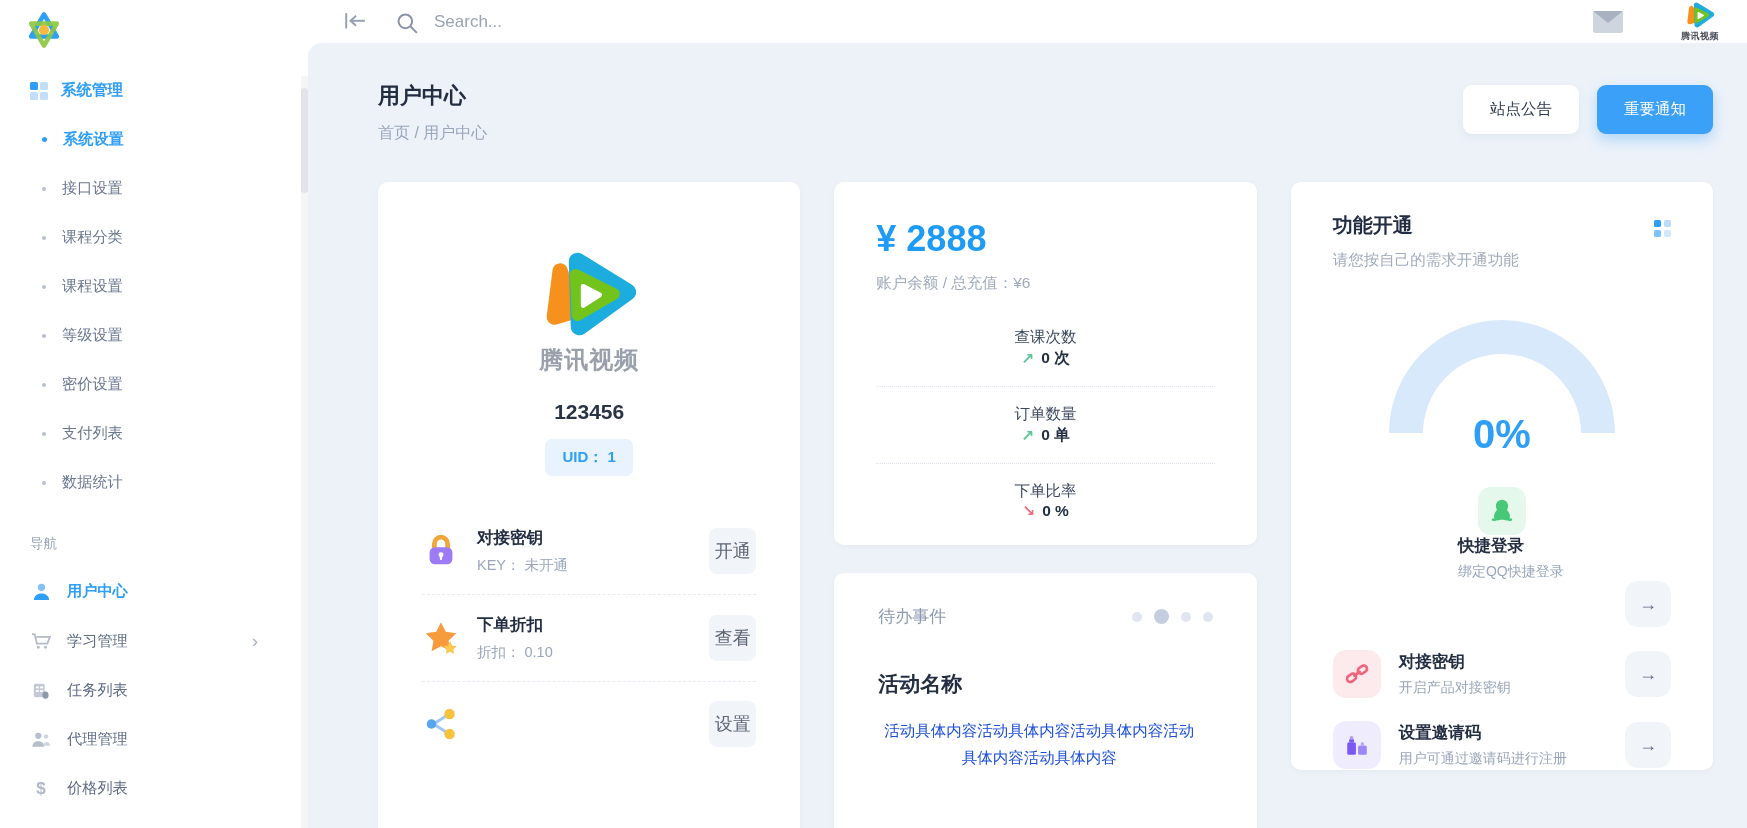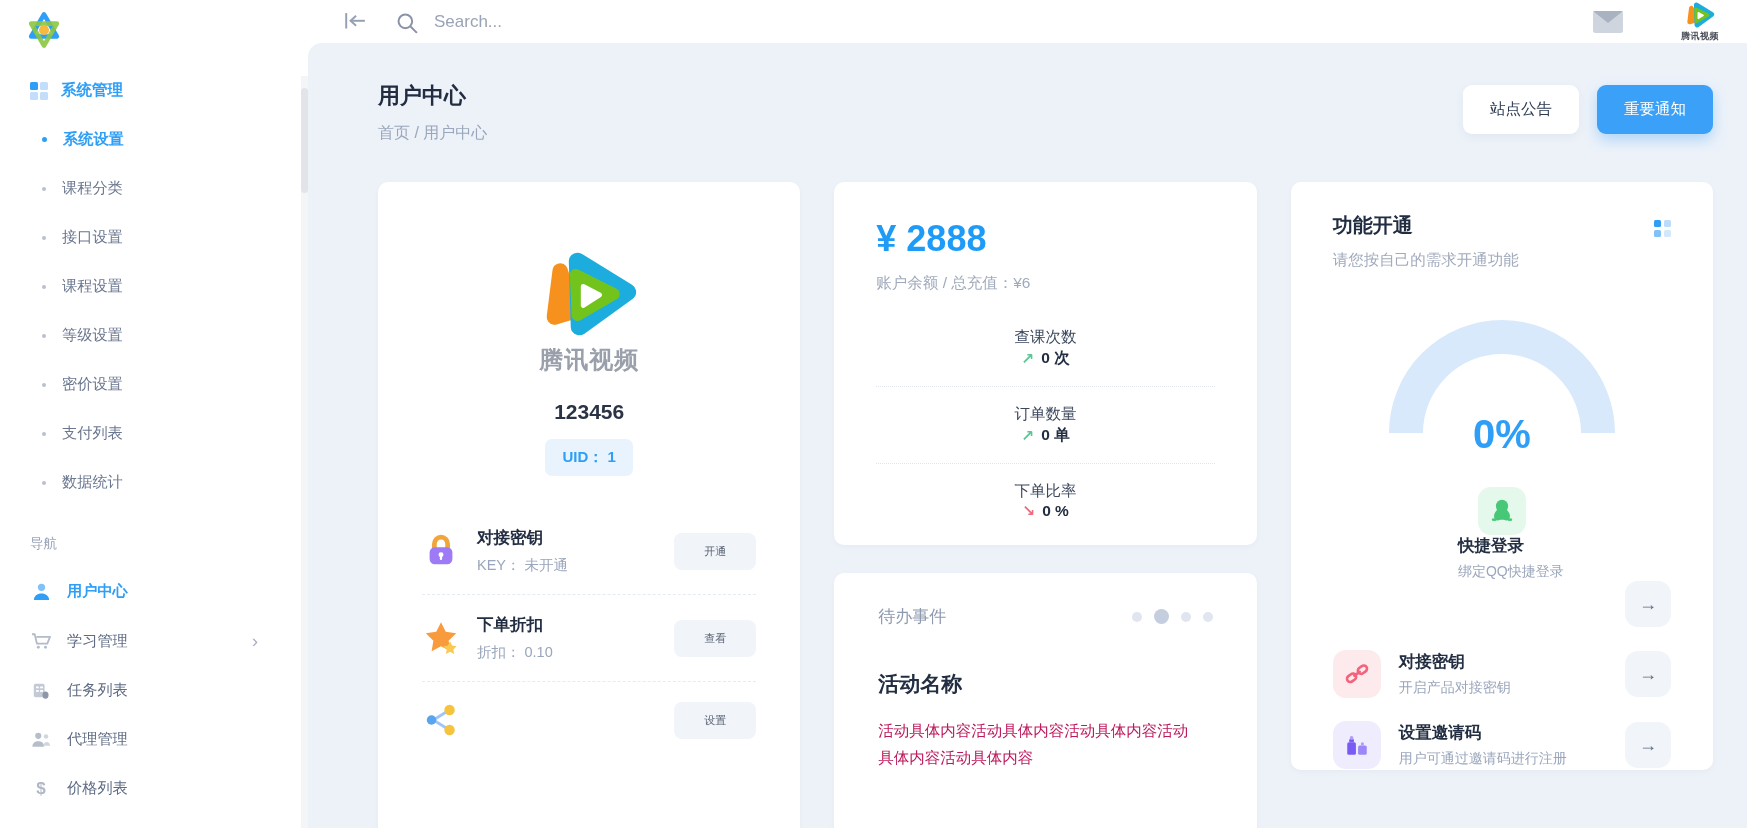--- a/index.html
+++ b/index.html
@@ -62,21 +62,21 @@
   .p-username { text-align:center; font-size:21px; font-weight:bold; color:#2b3346; margin-top:24px; }
   .p-uid-wrap { text-align:center; margin-top:15px; }
   .p-uid { display:inline-block; background:#e8f3fd; color:#2e9ef6; font-weight:bold; font-size:15px; padding:9px 17px; border-radius:7px; }
   .p-items { margin-top:32px; }
   .p-item { display:flex; align-items:center; padding:19px 0; }
   .p-item + .p-item { border-top:1px dashed #e6ebf3; }
   .p-item svg { width:38px; height:38px; flex-shrink:0; }
   .p-item .txt { margin-left:17px; }
   .p-item .ti { font-size:16.5px; font-weight:bold; color:#232e42; }
   .p-item .su { font-size:14.5px; color:#9aa6bb; margin-top:7px; }
-  .pill-btn { margin-left:auto; background:#f1f4f9; border:none; cursor:pointer; color:#5c6575; font-size:11px; font-family:inherit; padding:11px 0; width:82px; text-align:center; border-radius:8px; }
+  .pill-btn { margin-left:auto; background:#f1f4f9; border:none; cursor:pointer; color:#5c6575; font-size:18px; font-family:inherit; padding:11px 0; width:47px; text-align:center; border-radius:8px; }
 
   
   .balance-card { padding:36px 42px 8px; }
   .b-amount { font-size:36px; font-weight:bold; color:#1d9bf7; }
   .b-caption { margin-top:13px; font-size:15.5px; color:#a0aabc; }
   .b-rows { margin-top:16px; }
   .b-row { display:flex; align-items:center; justify-content:space-between; padding:17px 0;flex-direction:column; }
   .b-row + .b-row { border-top:1px dotted #dfe5ee; }
   .b-label { font-size:15.5px; color:#3c485e; }
   .b-val { font-size:15.5px; font-weight:bold; color:#232e42; display:flex; align-items:center; gap:7px; }
@@ -84,21 +84,21 @@
   .tr-down { color:#ee6a7c; font-weight:bold; }
 
   
   .todo-card { margin-top:28px; height:400px; padding:32px 44px; }
   .t-head { display:flex; align-items:center; justify-content:space-between; }
   .t-title { font-size:17px; color:#8d99ad; }
   .t-dots { display:flex; align-items:center; gap:12px; }
   .t-dots span { width:10px; height:10px; border-radius:50%; background:#e0e5ef; cursor:pointer; }
   .t-dots span.active { width:15px; height:15px; background:#c4cede; }
   .t-event-title { margin-top:42px; font-size:21px; font-weight:bold; color:#232e42; }
-  .t-body { margin-top:20px; font-size:15.5px; color:#be185d; line-height:1.72; max-width:322px; }
+  .t-body { margin-top:20px; font-size:15.5px; color:#1d4ed8; line-height:1.72; max-width:322px;text-align:center; }
 
   
   .features-card { height:588px; padding:30px 42px; }
   .f-head { display:flex; align-items:flex-start; justify-content:space-between; }
   .f-title { font-size:20px; font-weight:bold; color:#222d42; }
   .f-grid { display:grid; grid-template-columns:7px 7px; grid-gap:3px; margin-top:8px; cursor:pointer; }
   .f-grid i { width:7px; height:7px; border-radius:1.5px; }
   .f-sub { margin-top:11px; font-size:15.5px; color:#a0aabc; }
   .gauge { position:relative; width:230px; margin:46px auto 0; height:132px; }
   .gauge-label { position:absolute; left:0; right:0; bottom:-8px; text-align:center; font-size:40px; font-weight:600; color:#2e9ef6; }
@@ -139,25 +139,25 @@
           </span>
         <span>系统管理</span>
       </div>
 
       <div class="sub-item active">
         <span class="dot"></span>
         <span>系统设置</span>
       </div>
       <div class="sub-item">
         <span class="dot"></span>
+        <span>接口设置</span>
+      </div>
+      <div class="sub-item">
+        <span class="dot"></span>
         <span>课程分类</span>
-      </div>
-      <div class="sub-item">
-        <span class="dot"></span>
-        <span>接口设置</span>
       </div>
       <div class="sub-item">
         <span class="dot"></span>
         <span>课程设置</span>
       </div>
       <div class="sub-item">
         <span class="dot"></span>
         <span>等级设置</span>
       </div>
       <div class="sub-item">

